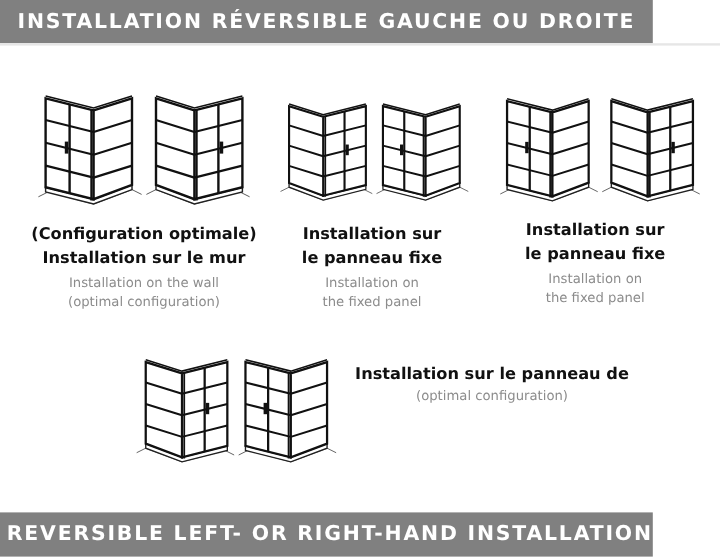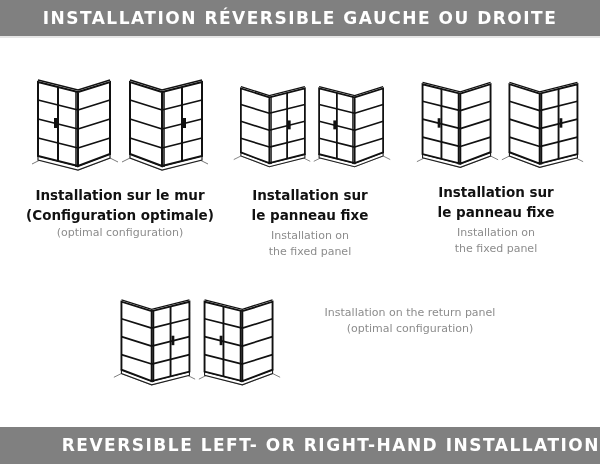--- a/index.html
+++ b/index.html
@@ -1,18 +1,18 @@
 <!DOCTYPE html>
 <html><head>
 <meta charset="utf-8">
 <style>
   html, body { margin: 0; padding: 0; background: #ffffff; }
   body { width: 600px; height: 464px; position: relative; overflow: hidden; font-family: "Liberation Sans", sans-serif; }
   .banner {
-    position: absolute; left: 0; width: 600px; background: #808080; color: #ffffff;
+    position: absolute; left: 0; width: 544px; background: #808080; color: #ffffff;
     font-family: "DejaVu Sans", sans-serif; font-weight: bold; letter-spacing: 1.5px;
     text-align: center; white-space: nowrap;
   }
   .banner-top { top: 0; height: 36px; line-height: 36px; font-size: 17px; }
   .banner-bottom { top: 427px; height: 37px; line-height: 37px; font-size: 17px; text-align: right; }
   .top-shadow { position:absolute; top:36px; left:0; width:600px; height:2px; background:#e6e6e6; }
   .group { position: absolute; }
   .pics { position: absolute; display: flex; }
   .pics svg { display: block; }
   .caption { position: absolute; text-align: center; }
@@ -59,22 +59,23 @@
     <svg width="90" height="100" viewBox="0 0 90 100">
         <use href="#enc"></use>
       </svg>
     <svg width="90" height="100" viewBox="0 0 90 100" style="margin-left:0px">
         <g transform="translate(90,0) scale(-1,1)">
           <use href="#enc"></use>
         </g>
       </svg>
   </div>
   <div class="caption" style="left:20px; top:185px; width:200px;">
+    <div class="title-fr">(Configuration optimale)</div>
     <div class="title-fr">Installation sur le mur</div>
-    <div class="title-fr">(Configuration optimale)</div>
+    <div class="title-en">Installation on the wall</div>
     <div class="title-en" style="margin-top:0">(optimal configuration)</div>
   </div>
 </div>
 
 <div class="group">
   <div class="pics" style="left:232px; top:74px;">
     <svg width="80" height="100" viewBox="0 0 90 100">
         <g transform="translate(90,0) scale(-1,1)">
           <use href="#enc"></use>
         </g>
@@ -115,20 +116,20 @@
     <svg width="85" height="95" viewBox="0 0 90 100">
         <g transform="translate(90,0) scale(-1,1)">
           <use href="#enc"></use>
         </g>
       </svg>
     <svg width="85" height="95" viewBox="0 0 90 100">
         <use href="#enc"></use>
       </svg>
   </div>
   <div class="caption" style="left:285px; top:302px; width:250px;">
-    <div class="title-en">Installation on the return panel</div>
+    <div class="title-fr">Installation sur le panneau de</div>
     <div class="title-en" style="margin-top:0">(optimal configuration)</div>
   </div>
 </div>
 
 <div class="banner banner-bottom">
   <span>REVERSIBLE LEFT- OR RIGHT-HAND INSTALLATION</span>
 </div>
 
 </body></html>

